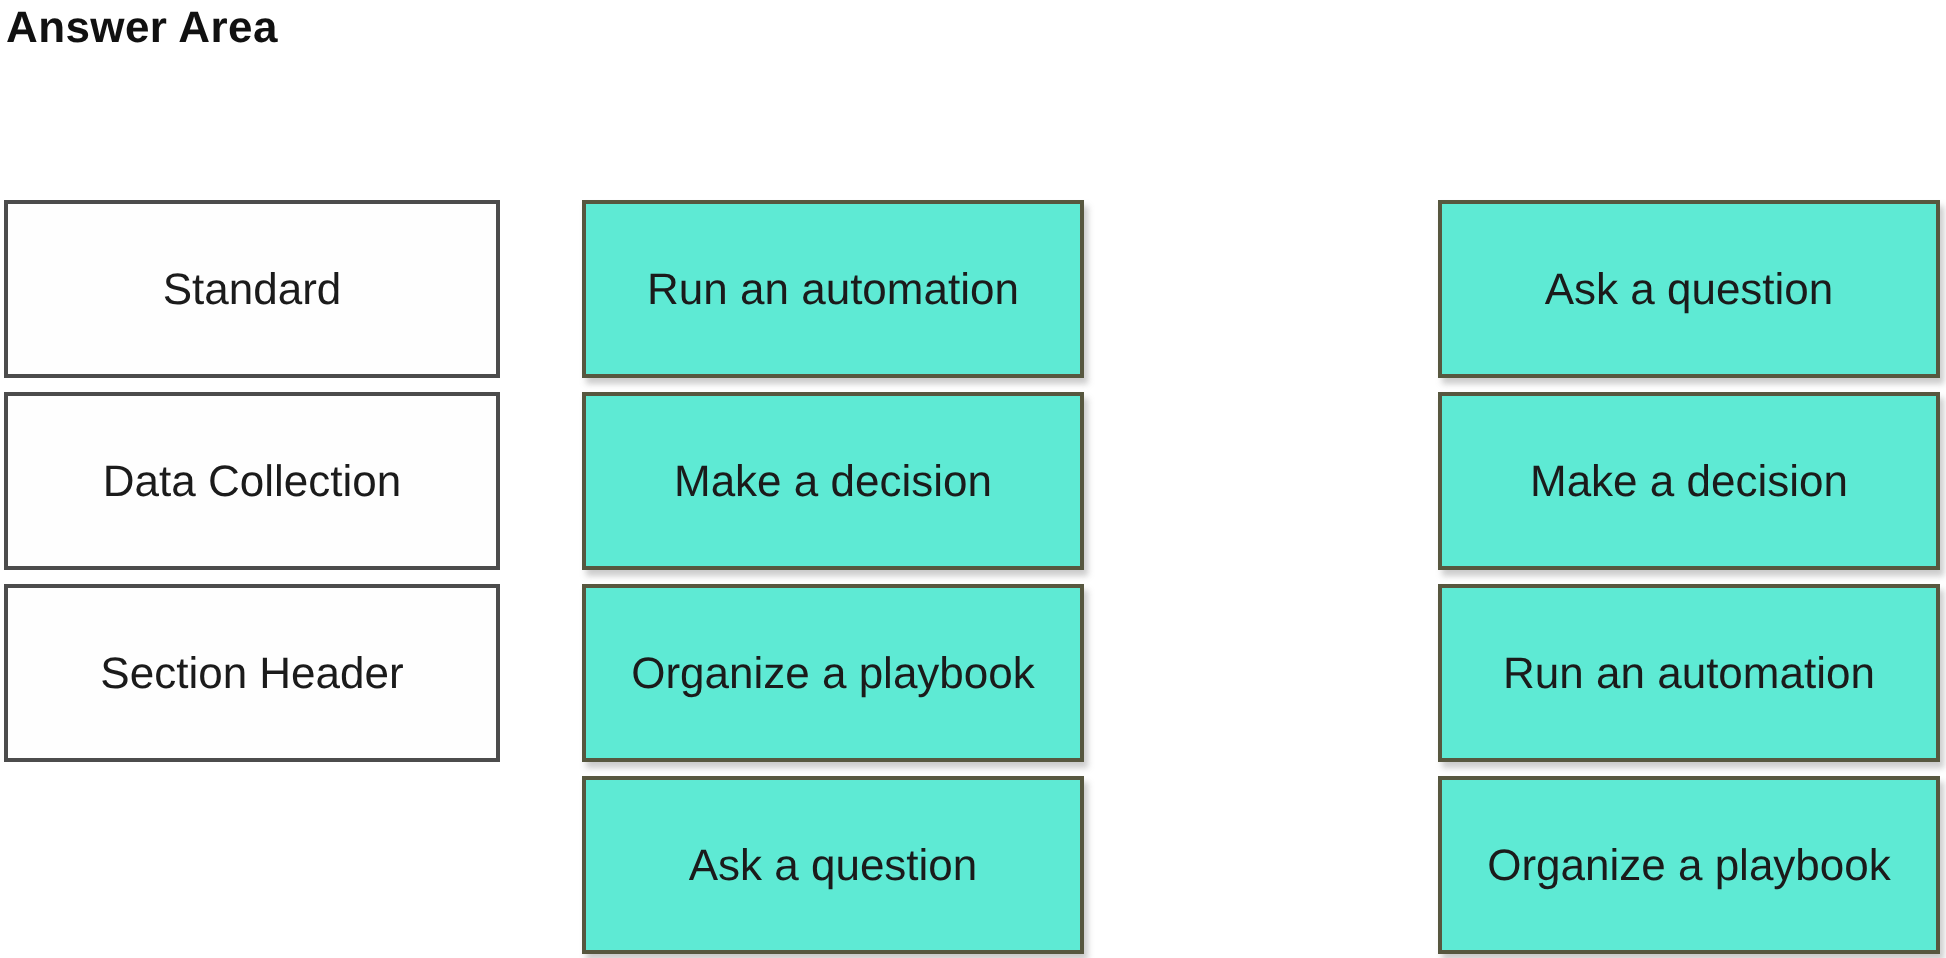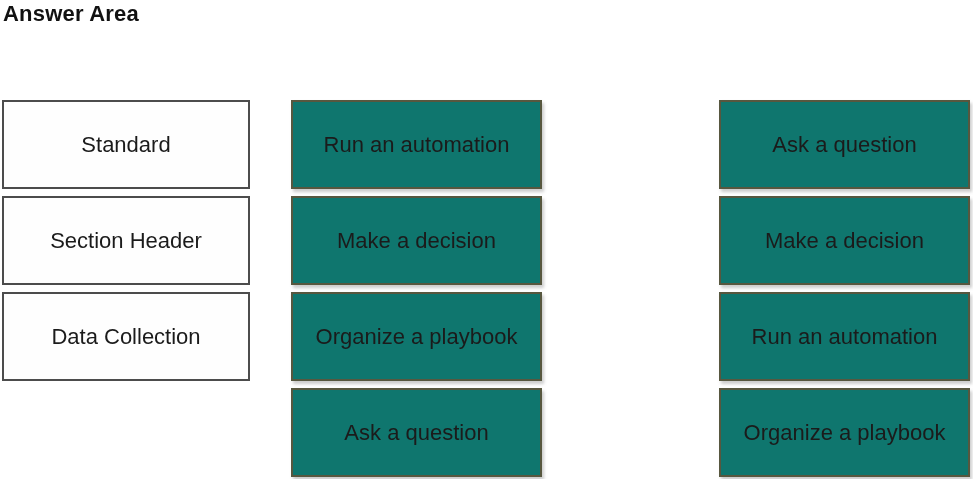--- a/index.html
+++ b/index.html
@@ -46,45 +46,45 @@
     justify-content: center;
     text-align: center;
     font-size: 22px;
     color: #1b1b1b;
   }
   .box-target {
     background: #fefefe;
     border: 2px solid #4c4c4c;
   }
   .box-option {
-    background: #0f766e;
+    background: #5eead4;
     border: 2px solid #57573f;
     box-shadow: 2px 3px 3px rgba(110, 110, 110, 0.35);
   }
   .box-label {
     padding: 0 6px;
     white-space: nowrap;
   }
 </style>
 </head>
 <body>
 
 <div class="stage">
 
   <h1 class="page-title">Answer Area</h1>
 
   <div class="col col-categories">
     <div class="box box-target">
       <span class="box-label">Standard</span>
     </div>
     <div class="box box-target">
-      <span class="box-label">Section Header</span>
+      <span class="box-label">Data Collection</span>
     </div>
     <div class="box box-target">
-      <span class="box-label">Data Collection</span>
+      <span class="box-label">Section Header</span>
     </div>
   </div>
 
   <div class="col col-options">
     <div class="box box-option">
       <span class="box-label">Run an automation</span>
     </div>
     <div class="box box-option">
       <span class="box-label">Make a decision</span>
     </div>

